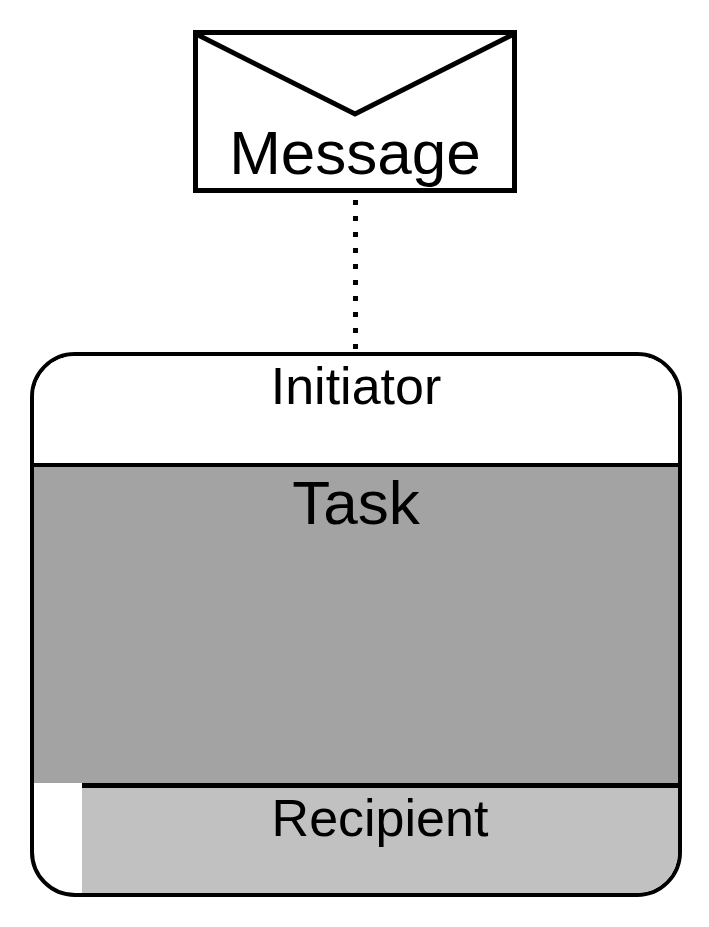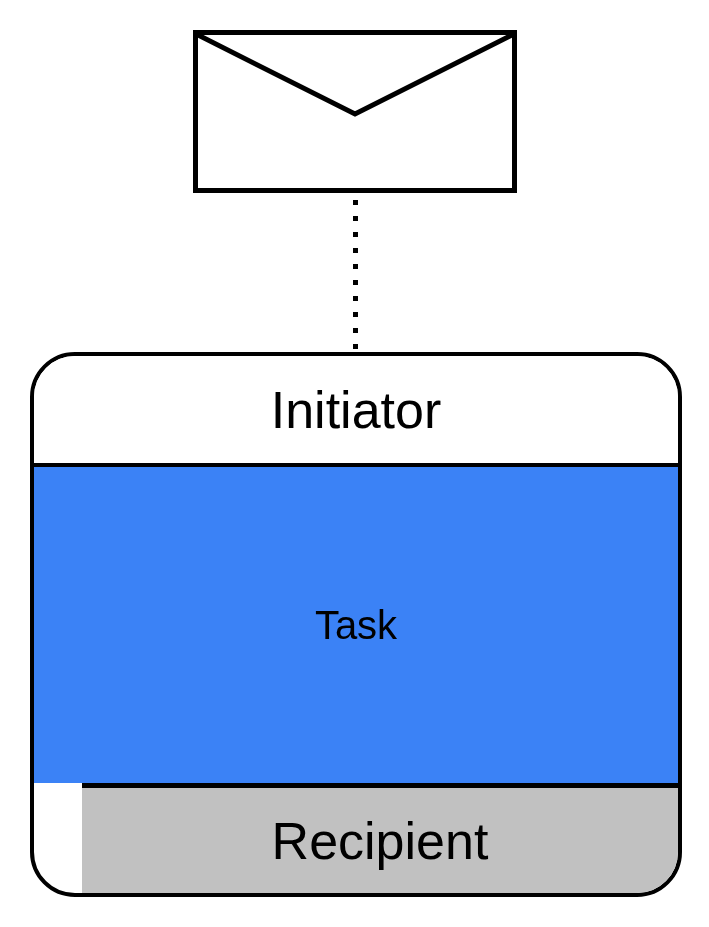--- a/index.html
+++ b/index.html
@@ -71,54 +71,55 @@
     box-sizing: border-box;
     border: 4px solid #000;
     border-radius: 45px;
     background: #ffffff;
     overflow: hidden;
     display: flex;
     flex-direction: column;
   }
   .box-section {
     display: flex;
-    align-items: center;
+    align-items: flex-start;
     justify-content: center;
     white-space: nowrap;
   }
   .section-initiator {
     height: 107px;
     flex: 0 0 auto;
     border-bottom: 4px solid #000;
     font-size: 52px;
     background: #ffffff;
   }
   .section-task {
     flex: 1 1 auto;
-    font-size: 40px;
-    background: #3b82f6;
+    font-size: 62px;
+    background: #a3a3a3;
   }
   .section-recipient {
     height: 105px;
     flex: 0 0 auto;
     border-top: 5px solid #000;
     font-size: 52px;
     background: #c1c1c1;
     margin-left: 48px;
   }
 </style>
 </head>
 <body>
 
 <div class="canvas">
 
   <div class="envelope">
     <svg class="envelope-flap" viewBox="0 0 314 153" preserveAspectRatio="none">
       <polyline points="0,0 157,79 314,0" fill="none" stroke="#000000" stroke-width="5"></polyline>
     </svg>
+    <div class="envelope-label">Message</div>
   </div>
 
   <div class="dotted-connector"></div>
 
   <div class="task-box">
     <div class="box-section section-initiator">
       <span>Initiator</span>
     </div>
     <div class="box-section section-task">
       <span>Task</span>

